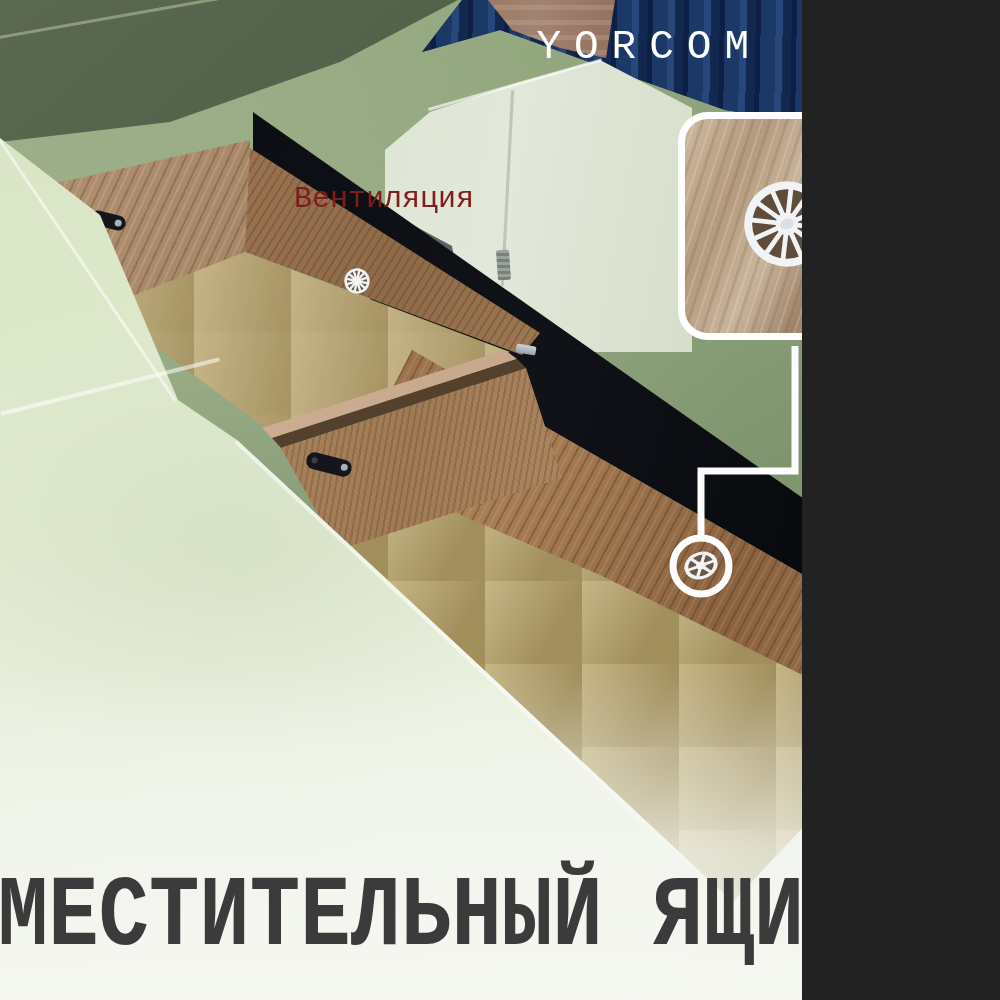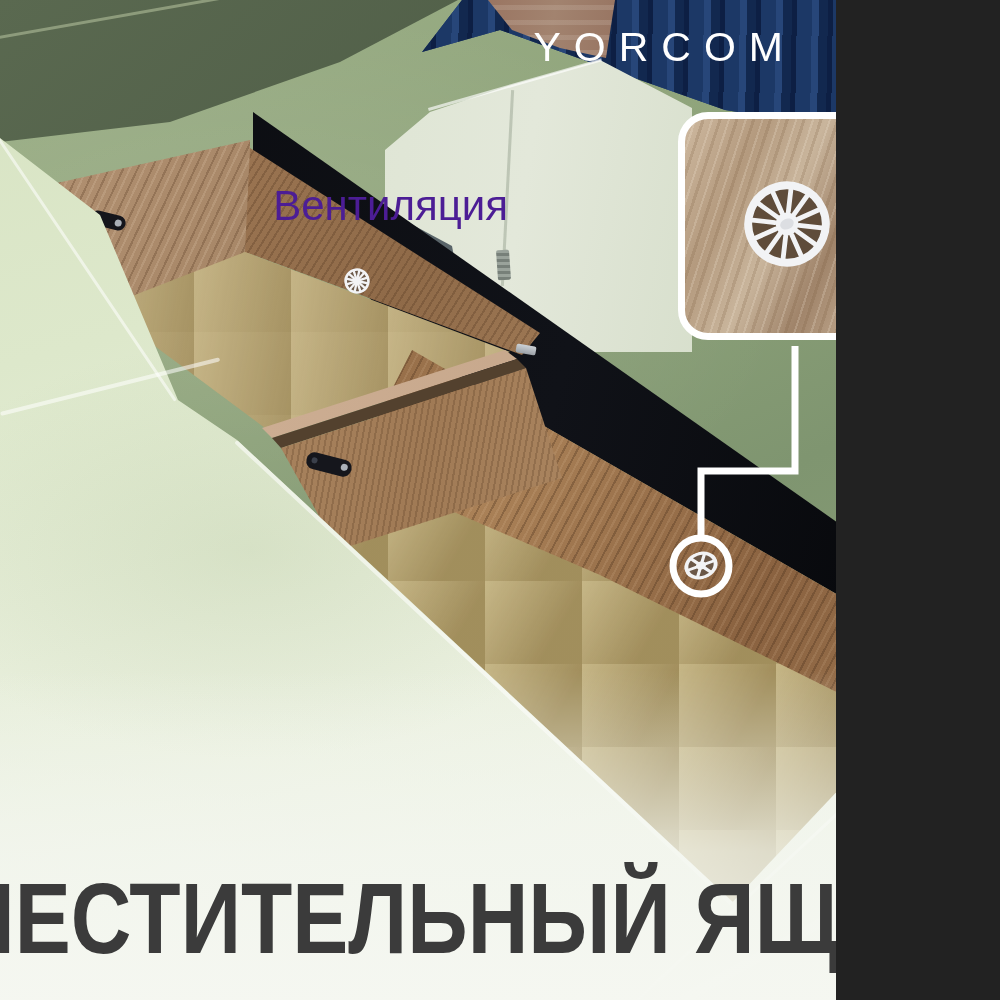--- a/index.html
+++ b/index.html
@@ -1,20 +1,19 @@
 <!DOCTYPE html>
 <html><head>
 <meta charset="utf-8">
 <style>
   html,body{margin:0;padding:0;background:#222;}
   .stage{
     position:relative;width:802px;height:1000px;overflow:hidden;
-    font-family:Liberation Sans, sans-serif;
+    font-family:Liberation Mono, monospace;
     background:#8ea37a;
-    padding-left:34px;
   }
   .layer{position:absolute;inset:0;}
 
   
   .base{
     background:
       radial-gradient(900px 500px at 30% 30%, rgba(255,255,255,.10), transparent 60%),
       linear-gradient(155deg,#9db088 0%,#8ea37a 35%,#7f9570 60%,#879c75 80%,#93a982 100%);
   }
 
@@ -179,21 +178,21 @@
 
   .connector-svg{position:absolute;inset:0;pointer-events:none;}
 
   
   .brand{
     position:absolute;top:24px;right:40px;color:#ffffff;
     font-size:41px;font-weight:400;letter-spacing:13px;
   }
   .callout{
     position:absolute;top:182px;right:328px;text-align:left;
-    color:#4c1d95;font-size:42px;line-height:1.14;font-weight:400;
+    color:#7f1d1d;font-size:30px;line-height:1.14;font-weight:400;
   }
   .headline{
     position:absolute;top:868px;left:50%;transform:translateX(-50%) scaleX(.84);
     transform-origin:center top;white-space:nowrap;
     color:#3b3b3b;font-size:100px;font-weight:700;letter-spacing:0px;line-height:1;
   }
 </style>
 </head>
 <body>
 

